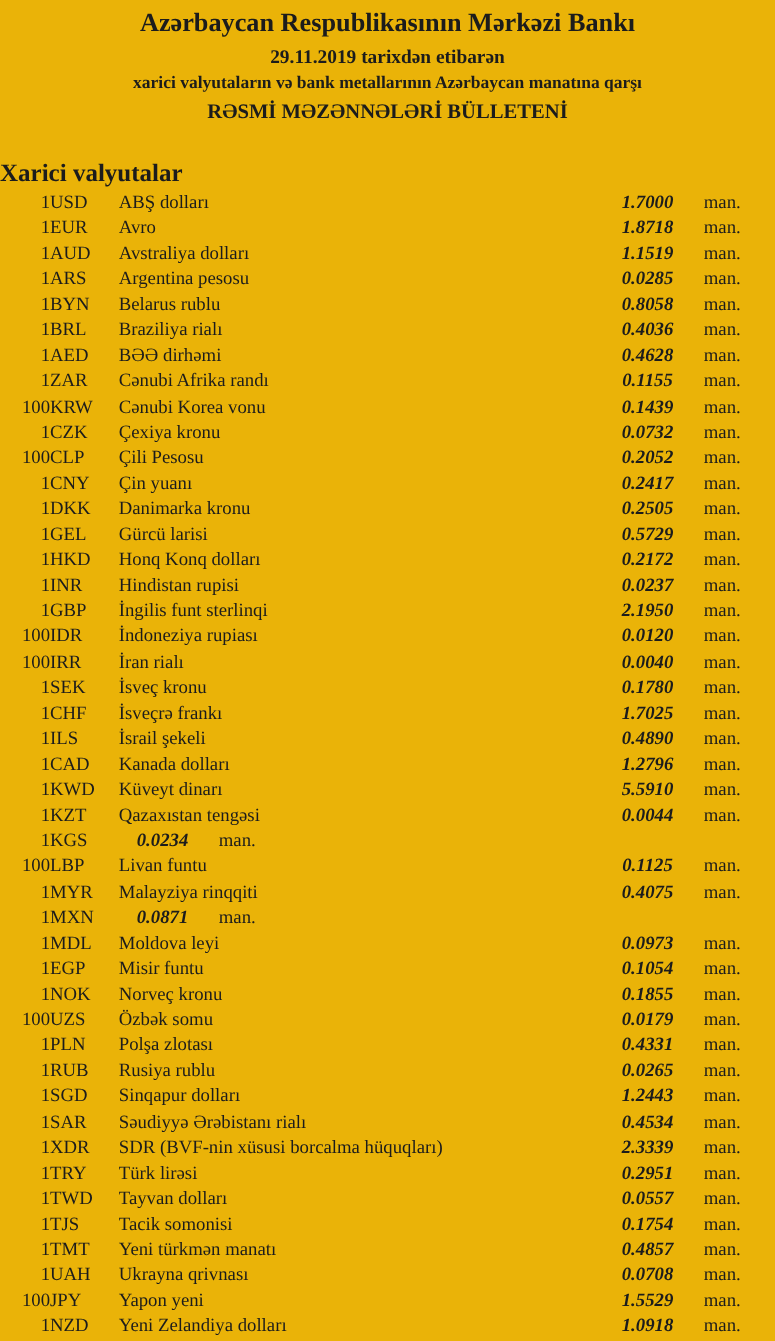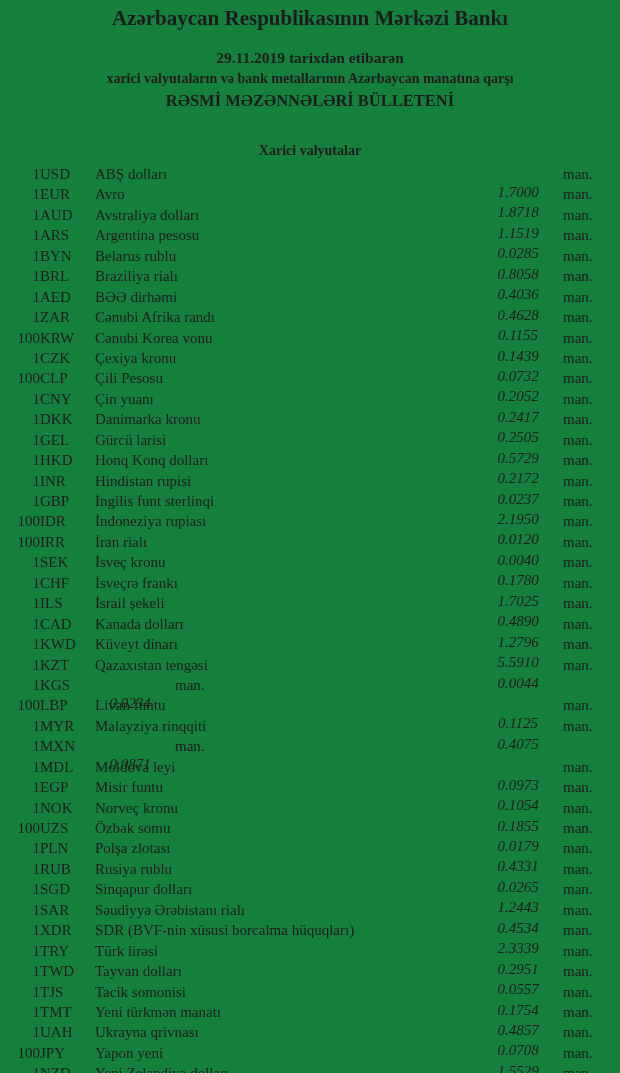--- a/index.html
+++ b/index.html
@@ -1,69 +1,68 @@
 <!DOCTYPE html>
 <html><head>
 <meta charset="utf-8">
 <style>
   * { margin: 0; padding: 0; box-sizing: border-box; }
   html, body { background: #ffffff; }
   .page {
     position: relative;
     width: 620px;
     height: 1073px;
-    background: #15803d;
+    background: #eab308;
     color: #1c1c1c;
     font-family: "Liberation Serif", "DejaVu Serif", serif;
     overflow: hidden;
   }
   .doc-header { text-align: center; padding-top: 5px; }
   .bank-name {
     font-size: 21px;
     font-weight: bold;
     line-height: 26px;
   }
   .date-line {
     font-size: 15.5px;
     font-weight: bold;
     line-height: 18px;
-    margin-top: 18px;
+    margin-top: 6px;
   }
   .subject-line {
     font-size: 14px;
     font-weight: bold;
     line-height: 18px;
     margin-top: 3px;
   }
   .bulletin-title {
     font-size: 16.5px;
     font-weight: bold;
     line-height: 18px;
     margin-top: 4px;
   }
   .section-title {
-    font-size: 14px;
+    font-size: 20px;
     font-weight: bold;
     line-height: 18px;
     margin-top: 32px;
-    text-align: center;
   }
   .rates-table { margin-top: 4px; }
   .row {
     display: flex;
     height: 20.45px;
     line-height: 20.45px;
     font-size: 15px;
     padding-right: 23px;
     white-space: nowrap;
   }
   .qty   { flex: none; width: 40px; text-align: right; }
   .code  { flex: none; width: 55px; text-align: left; }
   .name  { flex: 1; text-align: left; overflow: hidden; }
-  .rate  { flex: none; width: 70px; text-align: center; font-weight: normal; font-style: italic; margin-top: 18px; }
+  .rate  { flex: none; width: 70px; text-align: center; font-weight: bold; font-style: italic; }
   .unit  { flex: none; width: 34px; margin-left: 10px; text-align: left; }
 </style>
 </head>
 <body>
 
 <div class="page">
 
   <div class="doc-header">
     <div class="bank-name">Azərbaycan Respublikasının Mərkəzi Bankı</div>
     <div class="date-line">29.11.2019 tarixdən etibarən</div>

